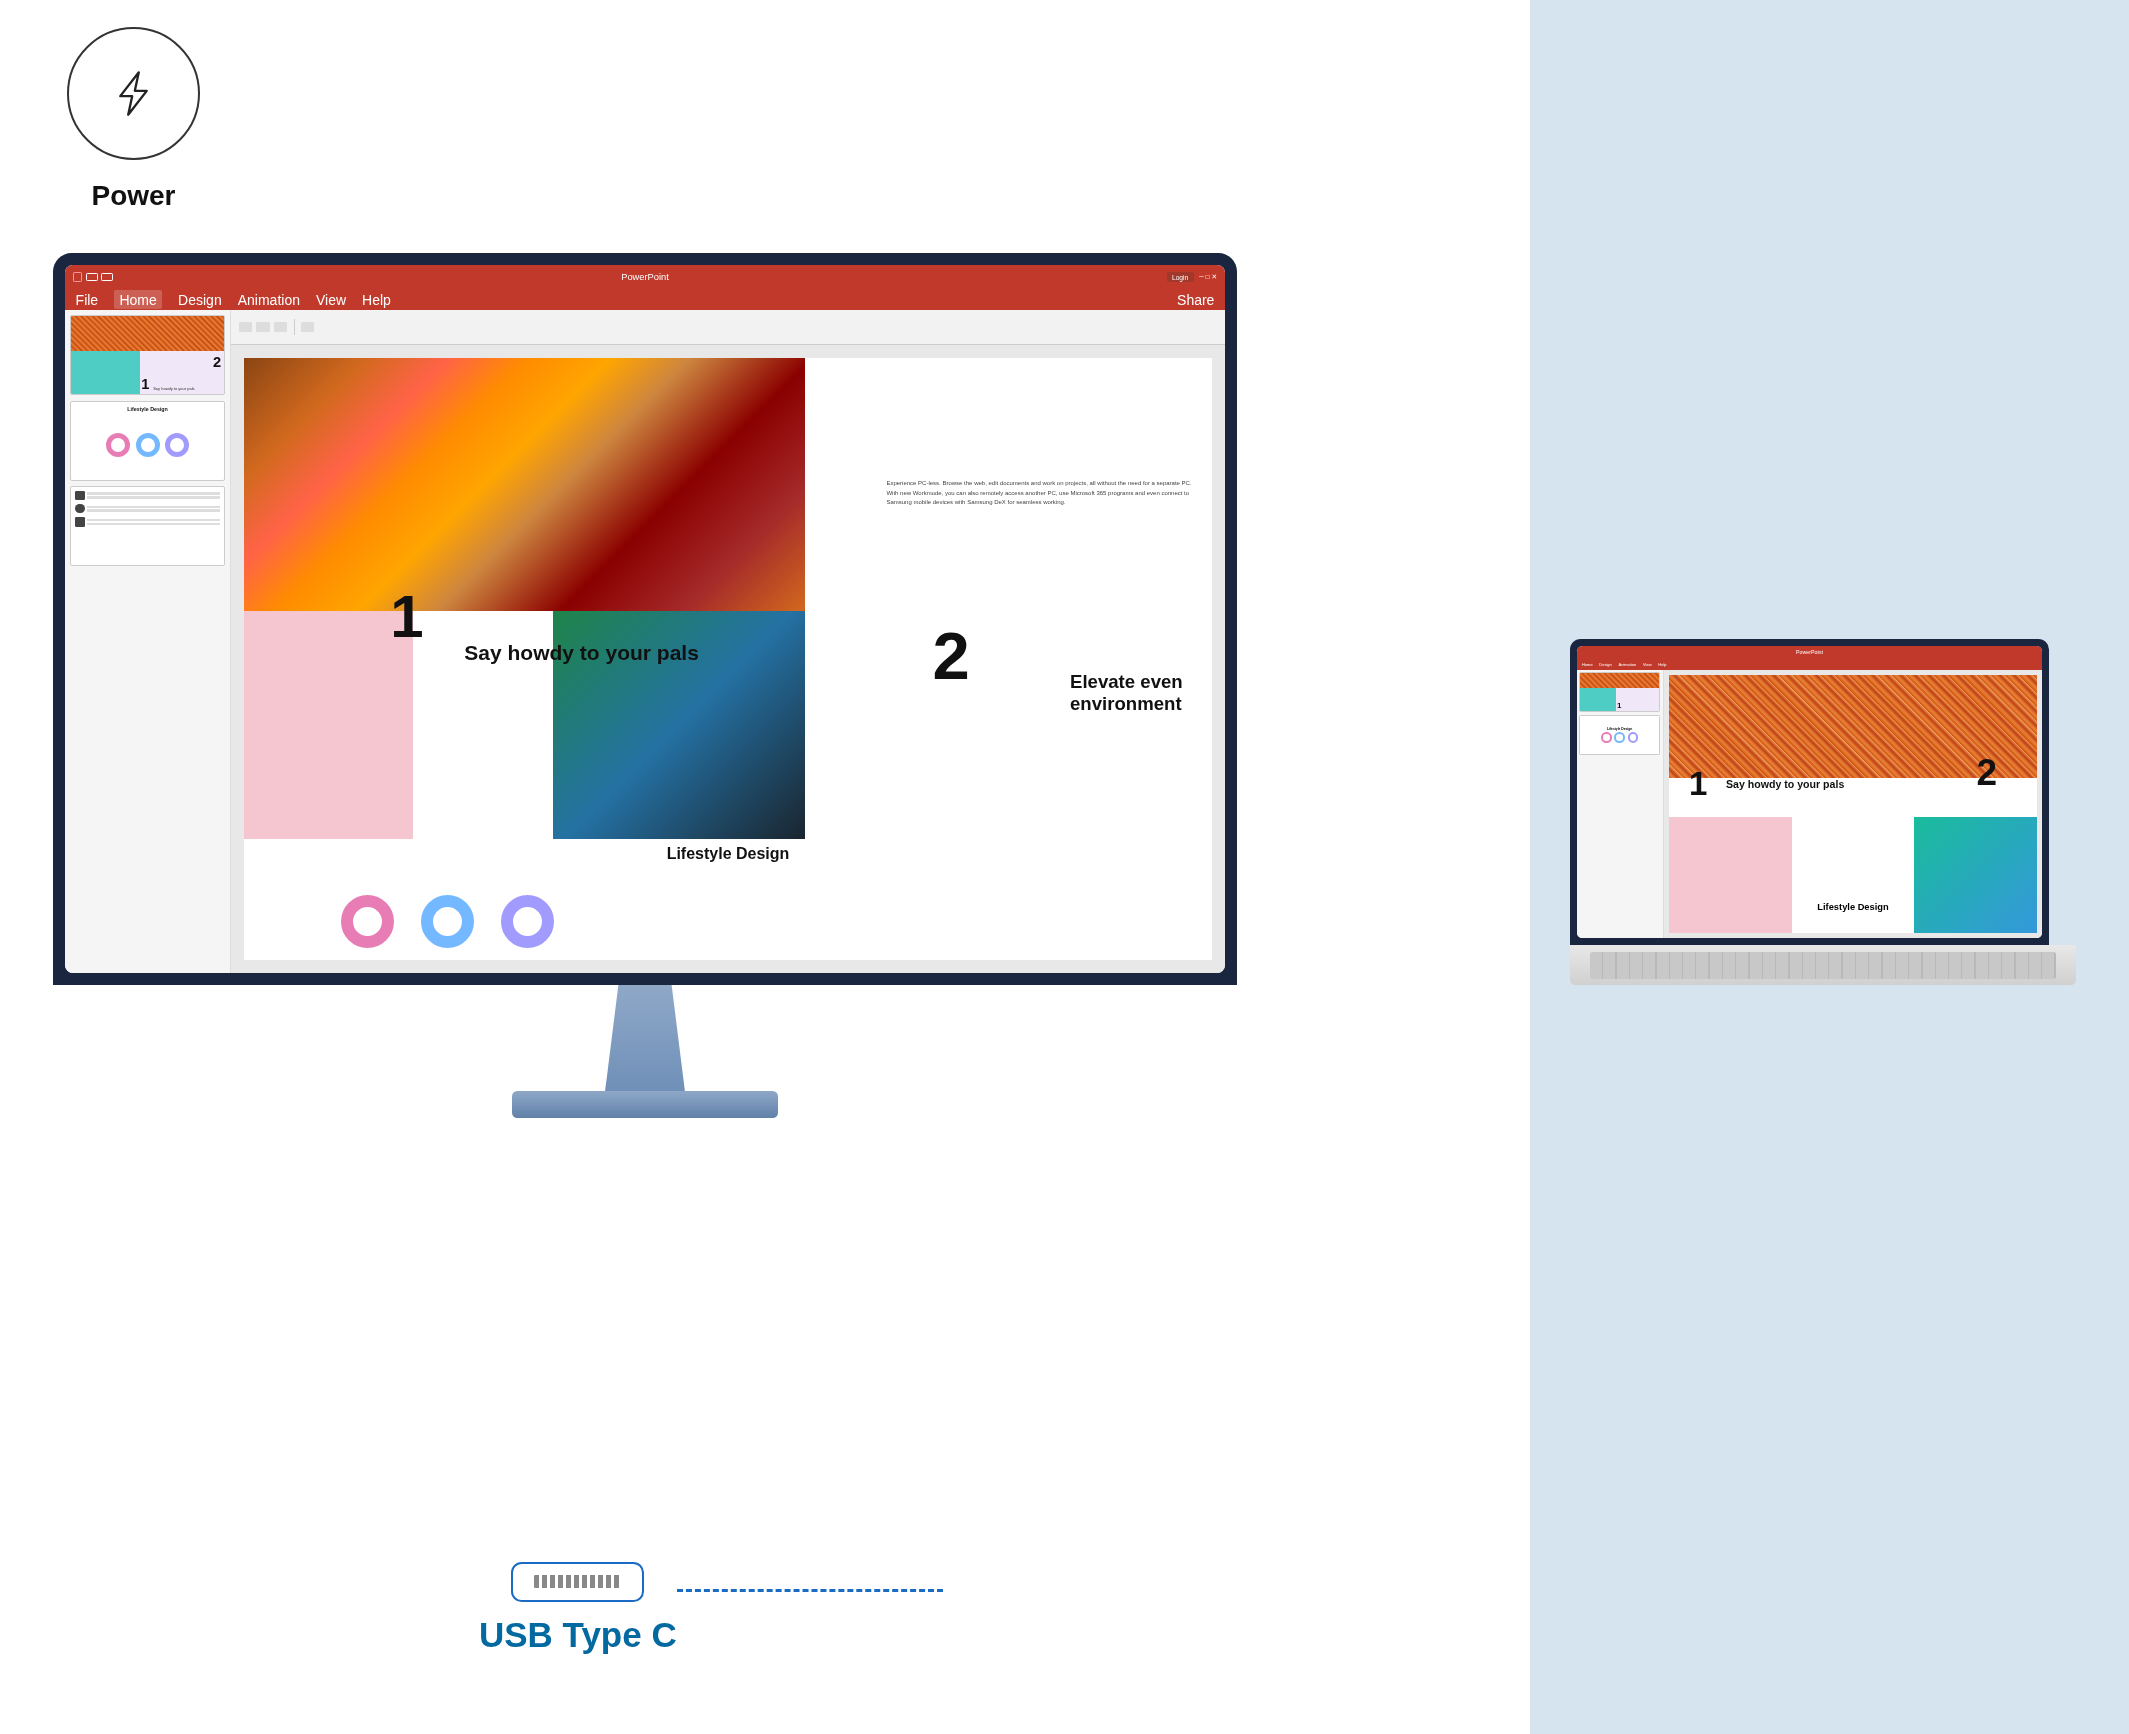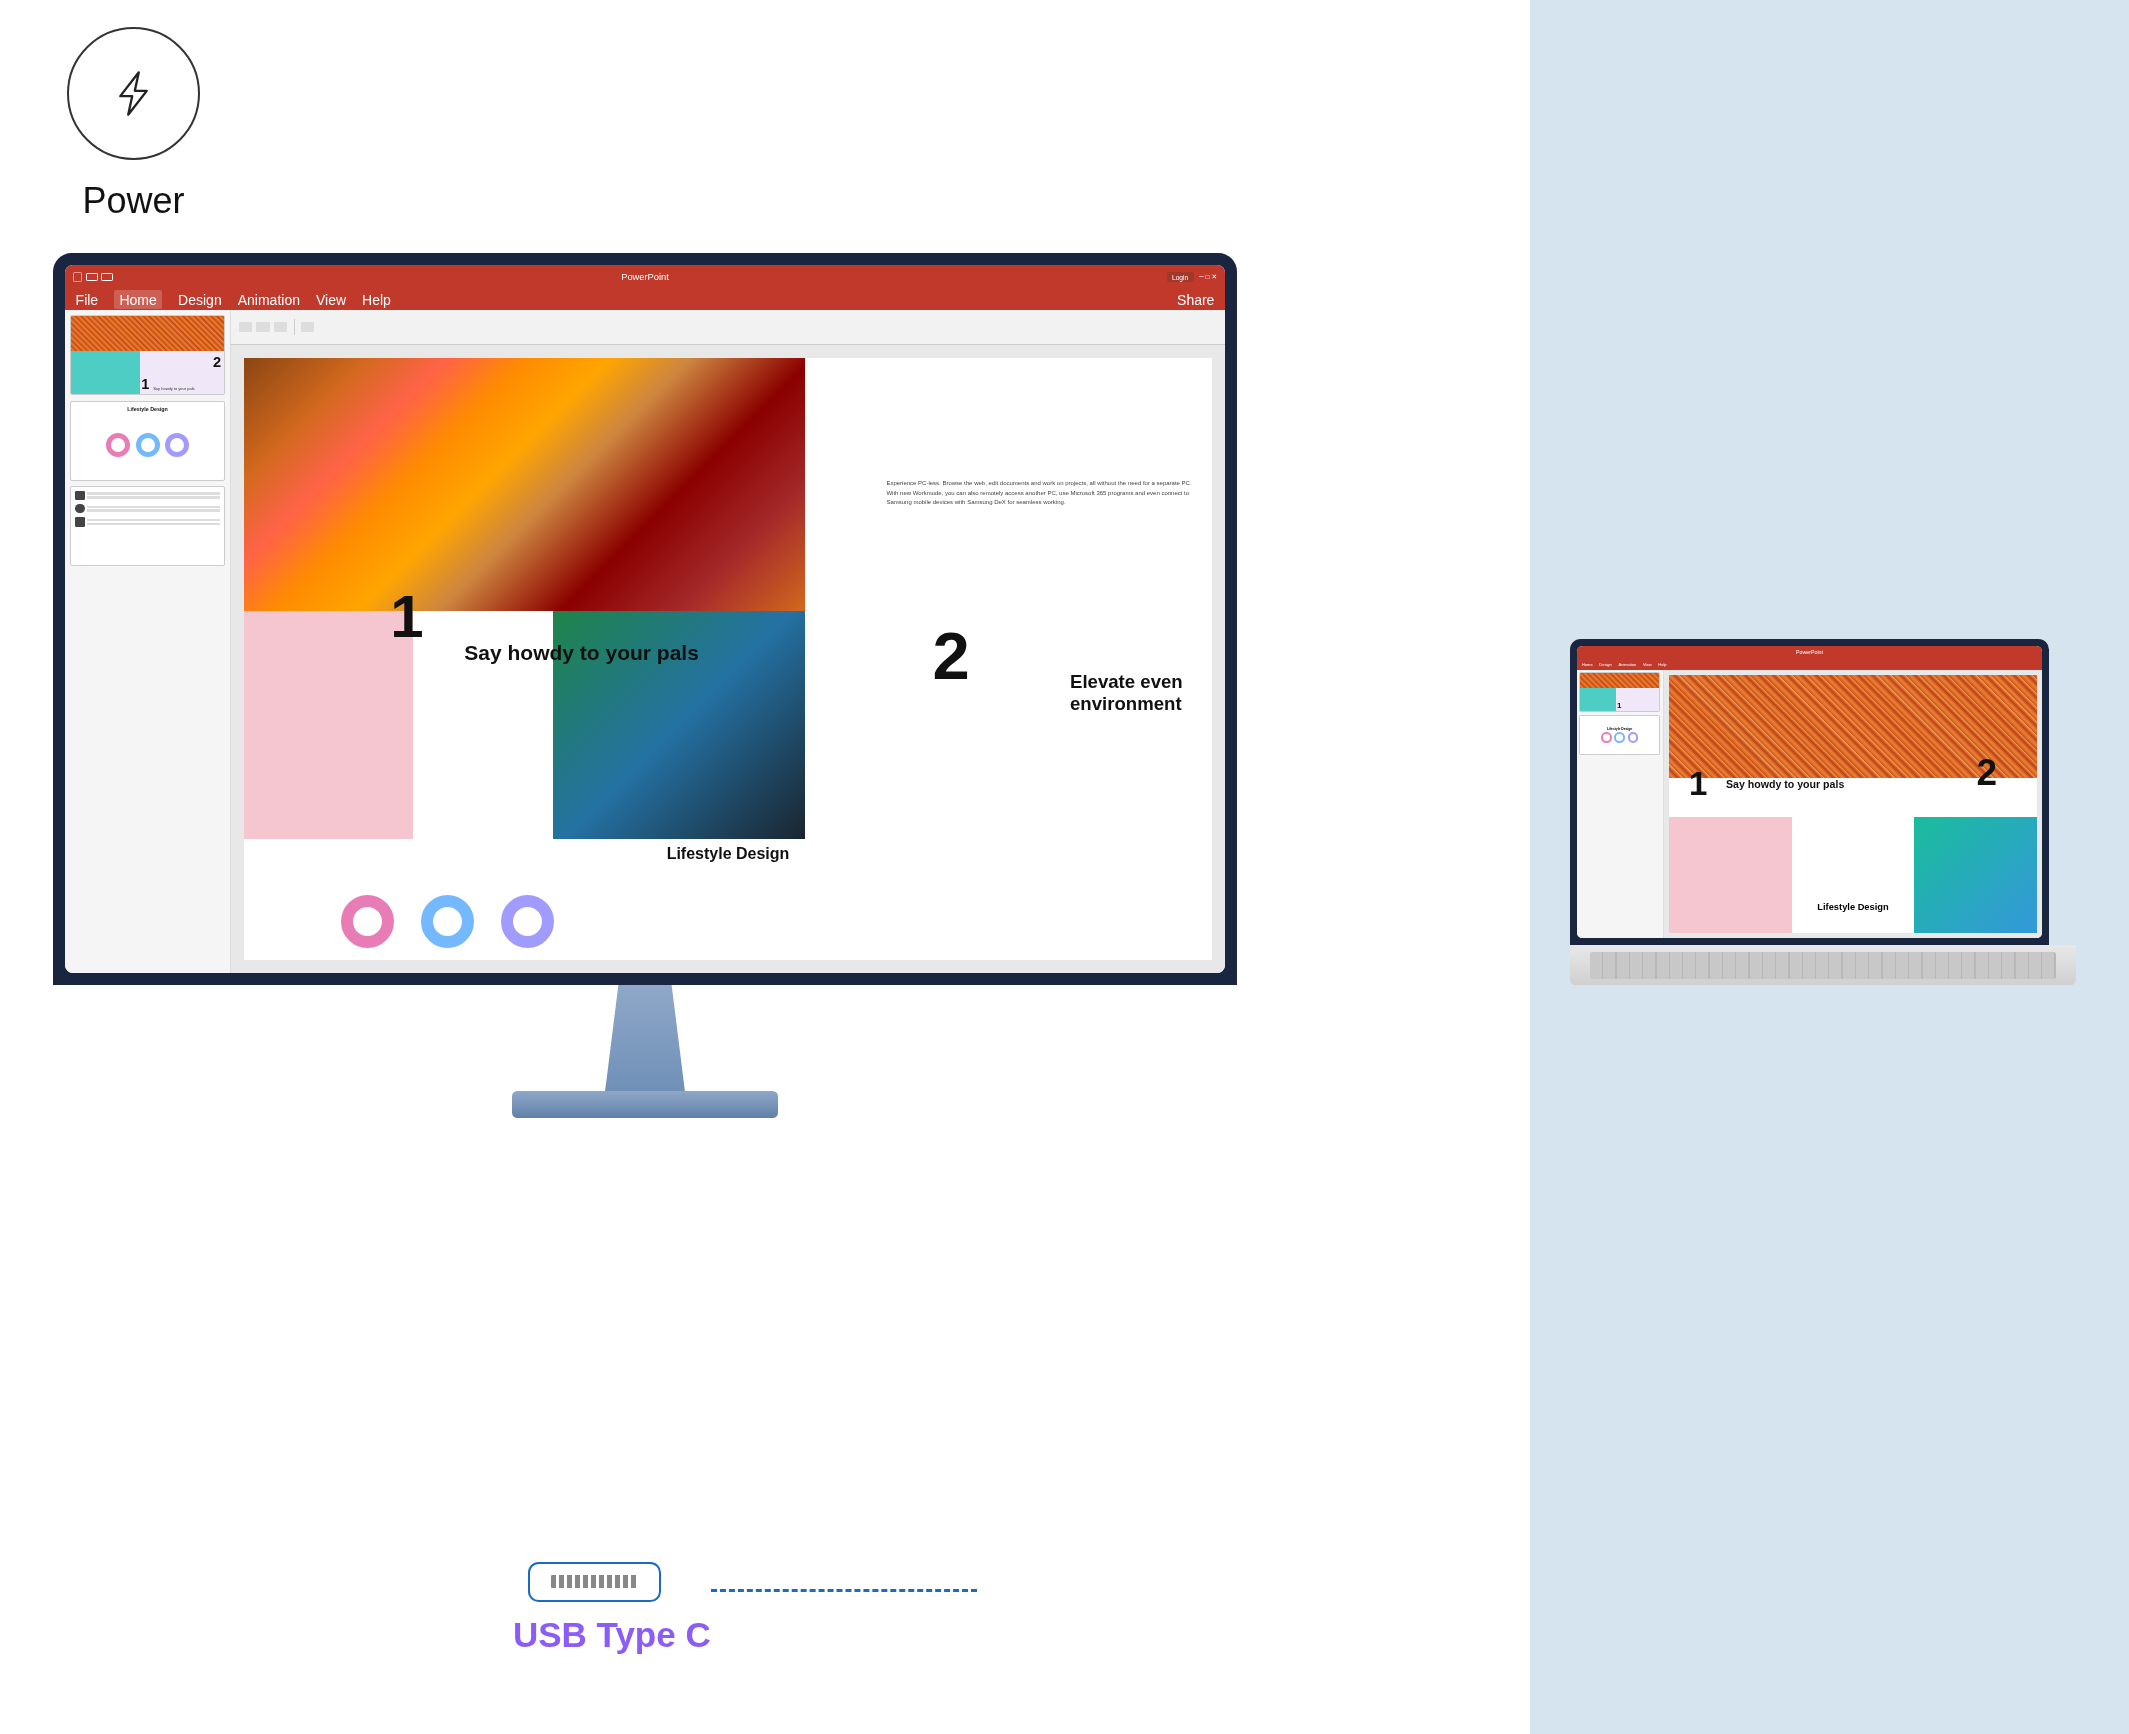--- a/index.html
+++ b/index.html
@@ -50,22 +50,22 @@
       align-items: center;
       justify-content: center;
     }
 
     .icon-circle svg {
       width: 53px;
       height: 53px;
     }
 
     .icon-label {
-      font-size: 36px;
-      font-weight: 400;
+      font-size: 28px;
+      font-weight: 700;
       color: #111;
       text-align: center;
     }
 
     
     .monitor-wrapper {
       position: absolute;
       top: 253px;
       left: 53px;
       z-index: 3;
@@ -385,22 +385,21 @@
     .usb-pins {
       width: 87px;
       height: 13.3px;
       background: repeating-linear-gradient(90deg, #888 0px, #888 5.3px, #fff 5.3px, #fff 8px);
       border-radius: 1.3px;
     }
 
     .usb-label {
       font-size: 35px;
       font-weight: 700;
-      color: #8b5cf6;
-      margin-left: 34px;
+      color: #0369a1;
     }
 
     .usb-dotted-line {
       position: absolute;
       top: 27px;
       right: -266px;
       width: 266px;
       height: 2px;
       border-top: 3.3px dashed #1a6bc4;
     }

